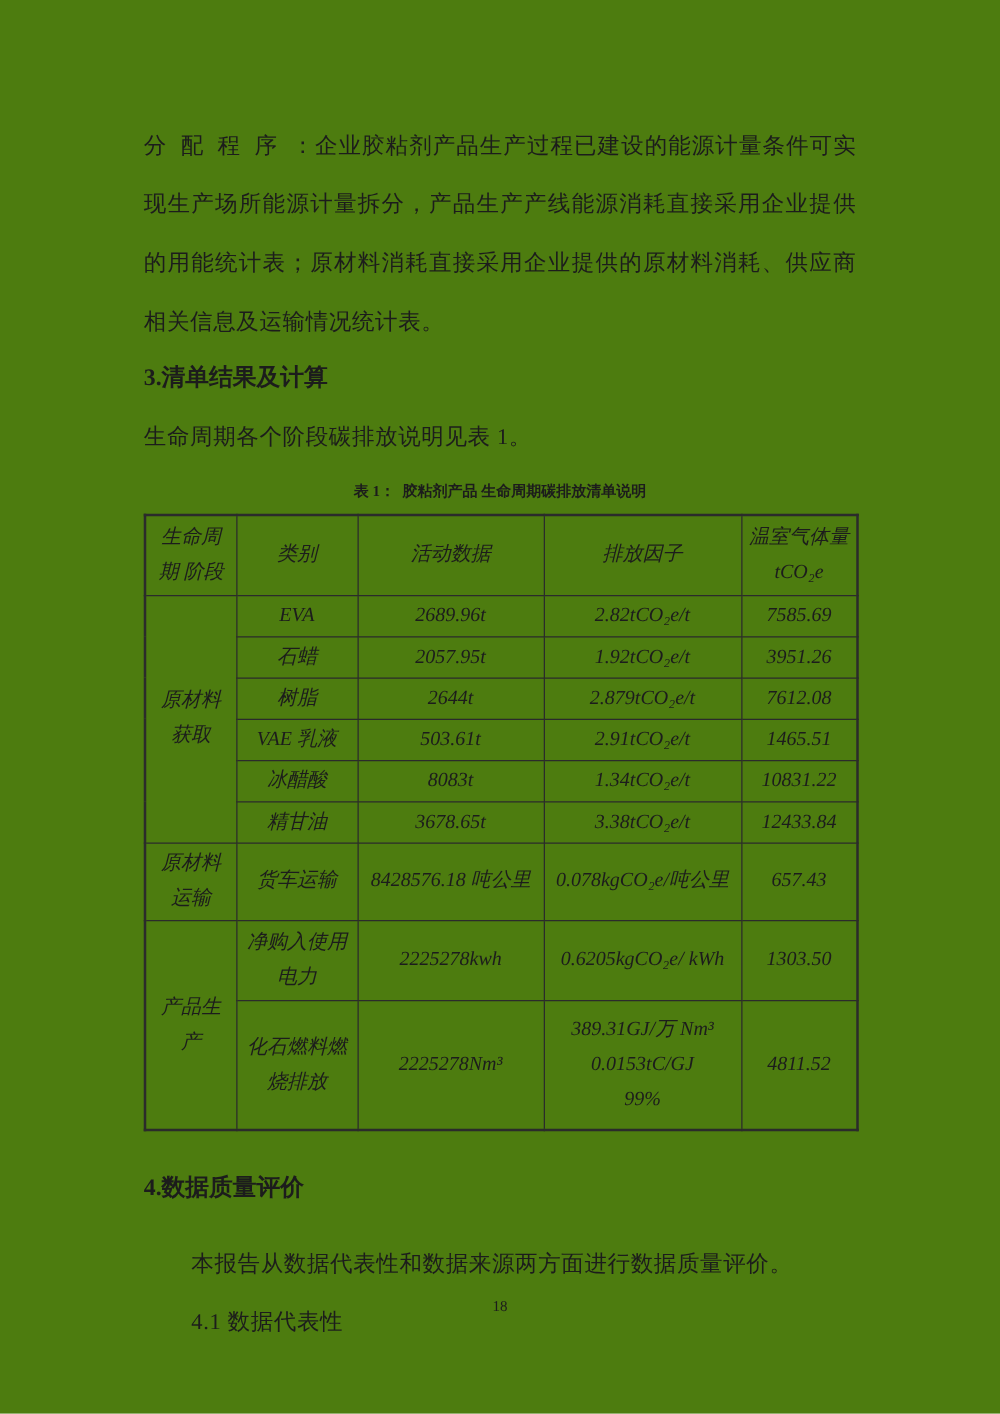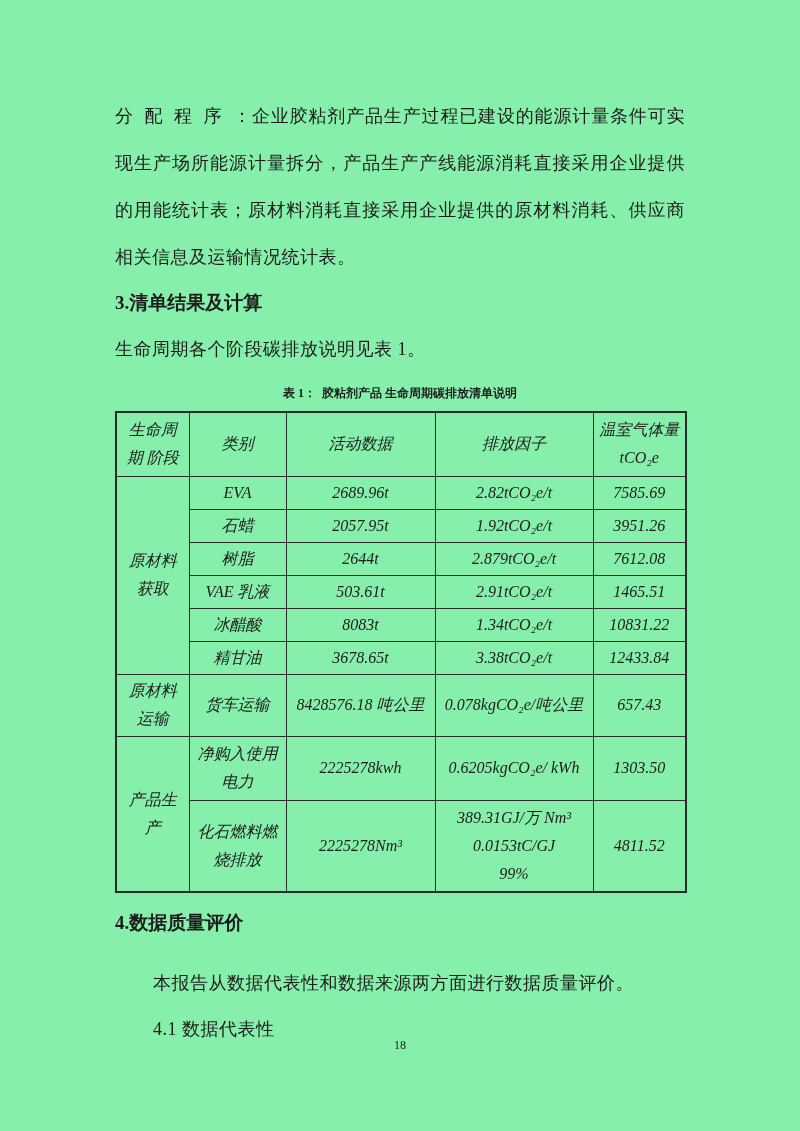--- a/index.html
+++ b/index.html
@@ -2,21 +2,21 @@
 <html><head>
 <meta charset="utf-8">
 <style>
   * { margin: 0; padding: 0; box-sizing: border-box; }
   html, body { background: #ffffff; }
   .page {
     position: relative;
     width: 800px;
     height: 1131px;
     margin: 0 auto;
-    background: #86efac;
+    background: #4d7c0f;
     font-family: "Liberation Serif", "DejaVu Serif", serif;
     color: #1c1c1c;
     overflow: hidden;
   }
   .content {
     padding: 93px 115px 0 115px;
   }
   .para-top {
     font-size: 18px;
     line-height: 47px;
@@ -65,22 +65,22 @@
   }
   .col-stage { width: 73px; }
   .col-category { width: 97px; }
   .col-activity { width: 149px; }
   .col-factor { width: 158px; }
   .col-ghg { width: 93px; }
   tr.r-header { height: 64px; }
   tr.r-single { height: 32px; }
   tr.r-truck  { height: 62px; }
   tr.r-elec   { height: 64px; }
-  tr.r-fossil { height: 92px; }
-  .sec4-heading { margin-top: 16px; }
+  tr.r-fossil { height: 104px; }
+  .sec4-heading { margin-top: 32px; }
   .indented { text-indent: 38px; }
   .body-line.mt-lg { margin-top: 32px; }
   .body-line.mt-md { }
   .page-footer {
     position: absolute;
     left: 0;
     right: 0;
     top: 1038px;
     text-align: center;
     font-size: 12px;

